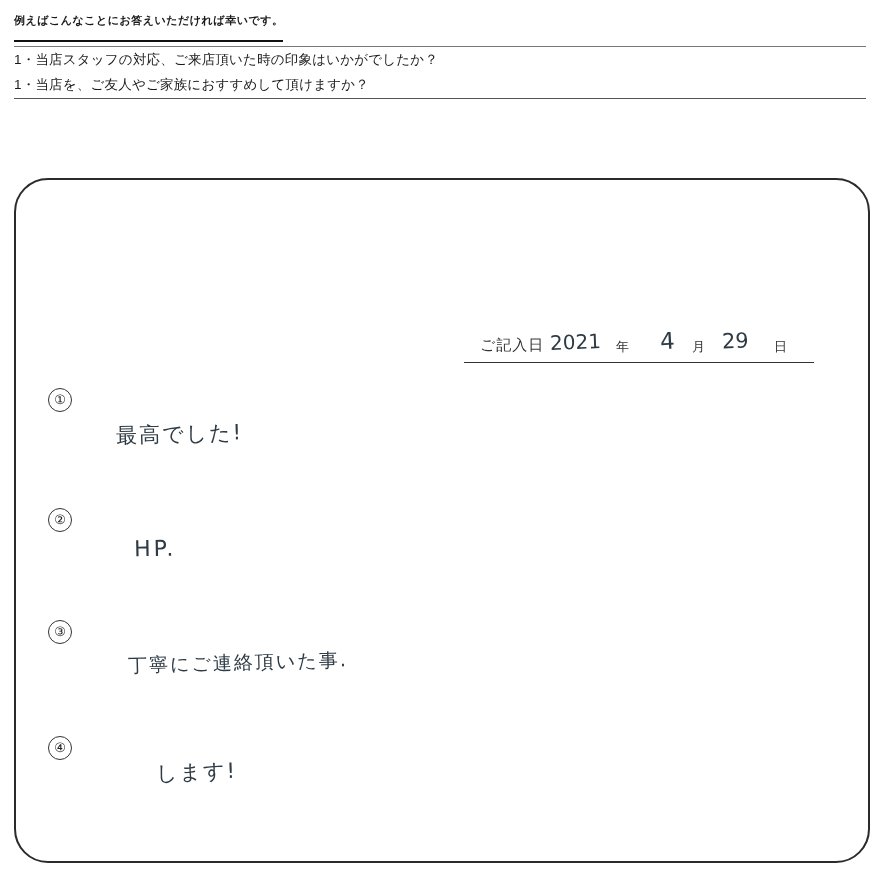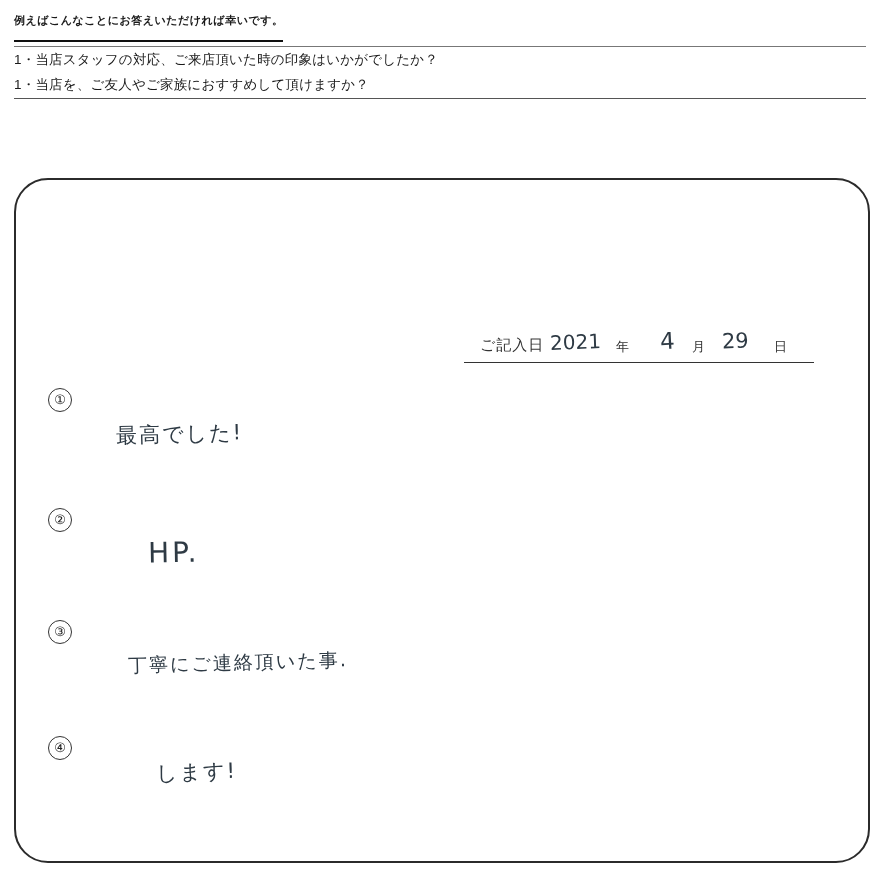--- a/index.html
+++ b/index.html
@@ -153,21 +153,21 @@
     color: #222;
   }
   .row-answer {
     position: absolute;
     font-family: "DejaVu Sans", sans-serif;
     color: #2e3a44;
     font-size: 21px;
     letter-spacing: 2px;
   }
   .a1 { left: 100px; top: 32px; transform: rotate(-1.5deg); }
-  .a2 { left: 132px; top: 28px; font-size: 28px; letter-spacing: 3px; transform: rotate(-1deg); }
+  .a2 { left: 118px; top: 28px; font-size: 22px; letter-spacing: 3px; transform: rotate(-1deg); }
   .a3 { left: 112px; top: 30px; font-size: 19px; transform: rotate(-1.5deg); }
   .a4 { left: 140px; top: 22px; font-size: 21px; transform: rotate(-2deg); }
 
   .r1 { top: 208px; }
   .r2 { top: 328px; }
   .r3 { top: 440px; }
   .r4 { top: 556px; }
 </style>
 </head>
 <body>

